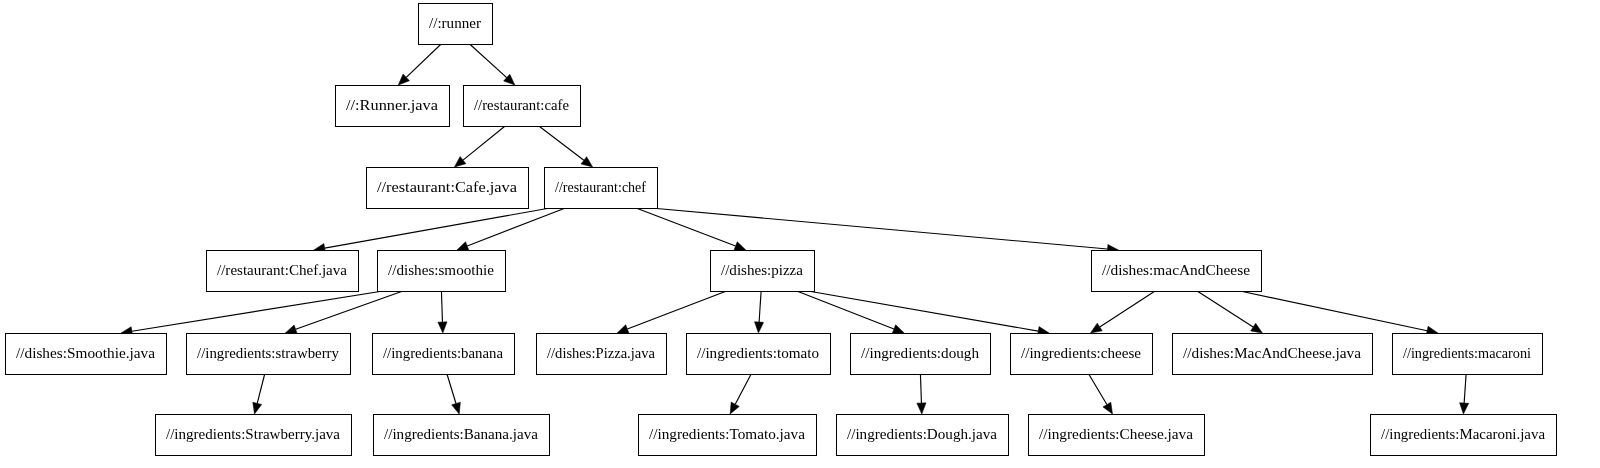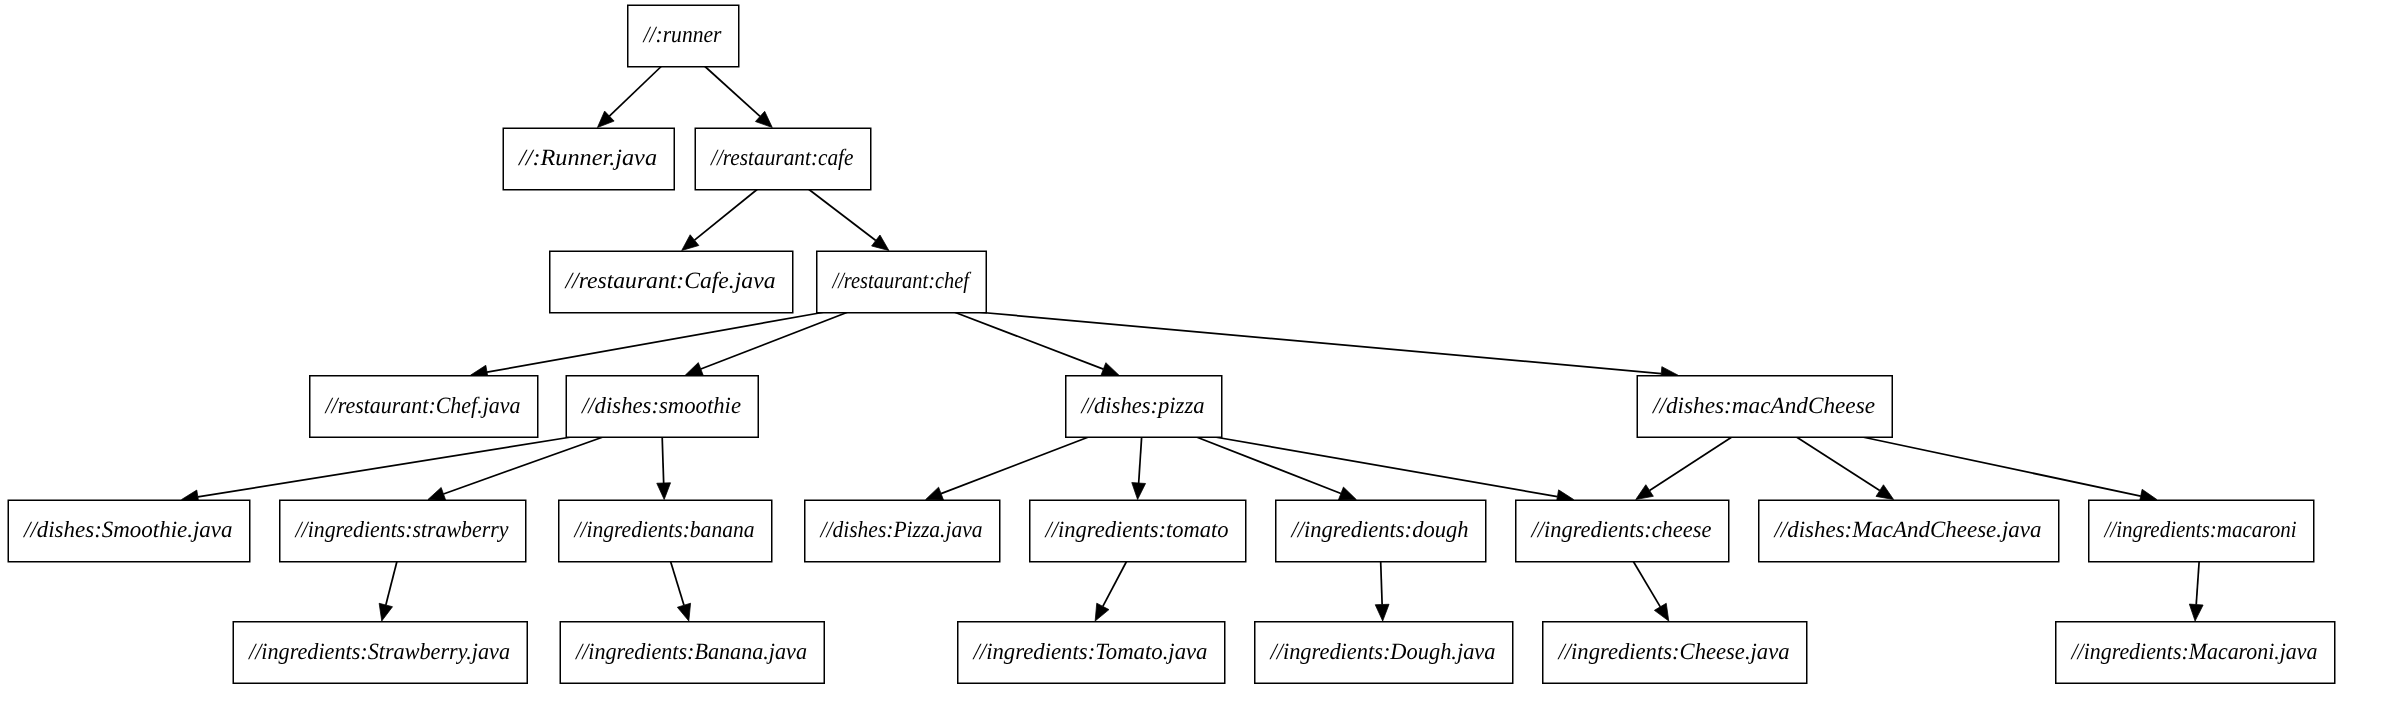--- a/index.html
+++ b/index.html
@@ -7,21 +7,20 @@
     padding: 0;
     background: #ffffff;
   }
   #graph-root {
     position: relative;
     width: 1600px;
     height: 468px;
     background: #ffffff;
     font-family: "Liberation Serif", "DejaVu Serif", serif;
     overflow: hidden;
-    font-style: italic;
   }
   #graph-svg {
     position: absolute;
     top: 0;
     left: 0;
     width: 1600px;
     height: 468px;
   }
   .node-box {
     fill: #ffffff;

